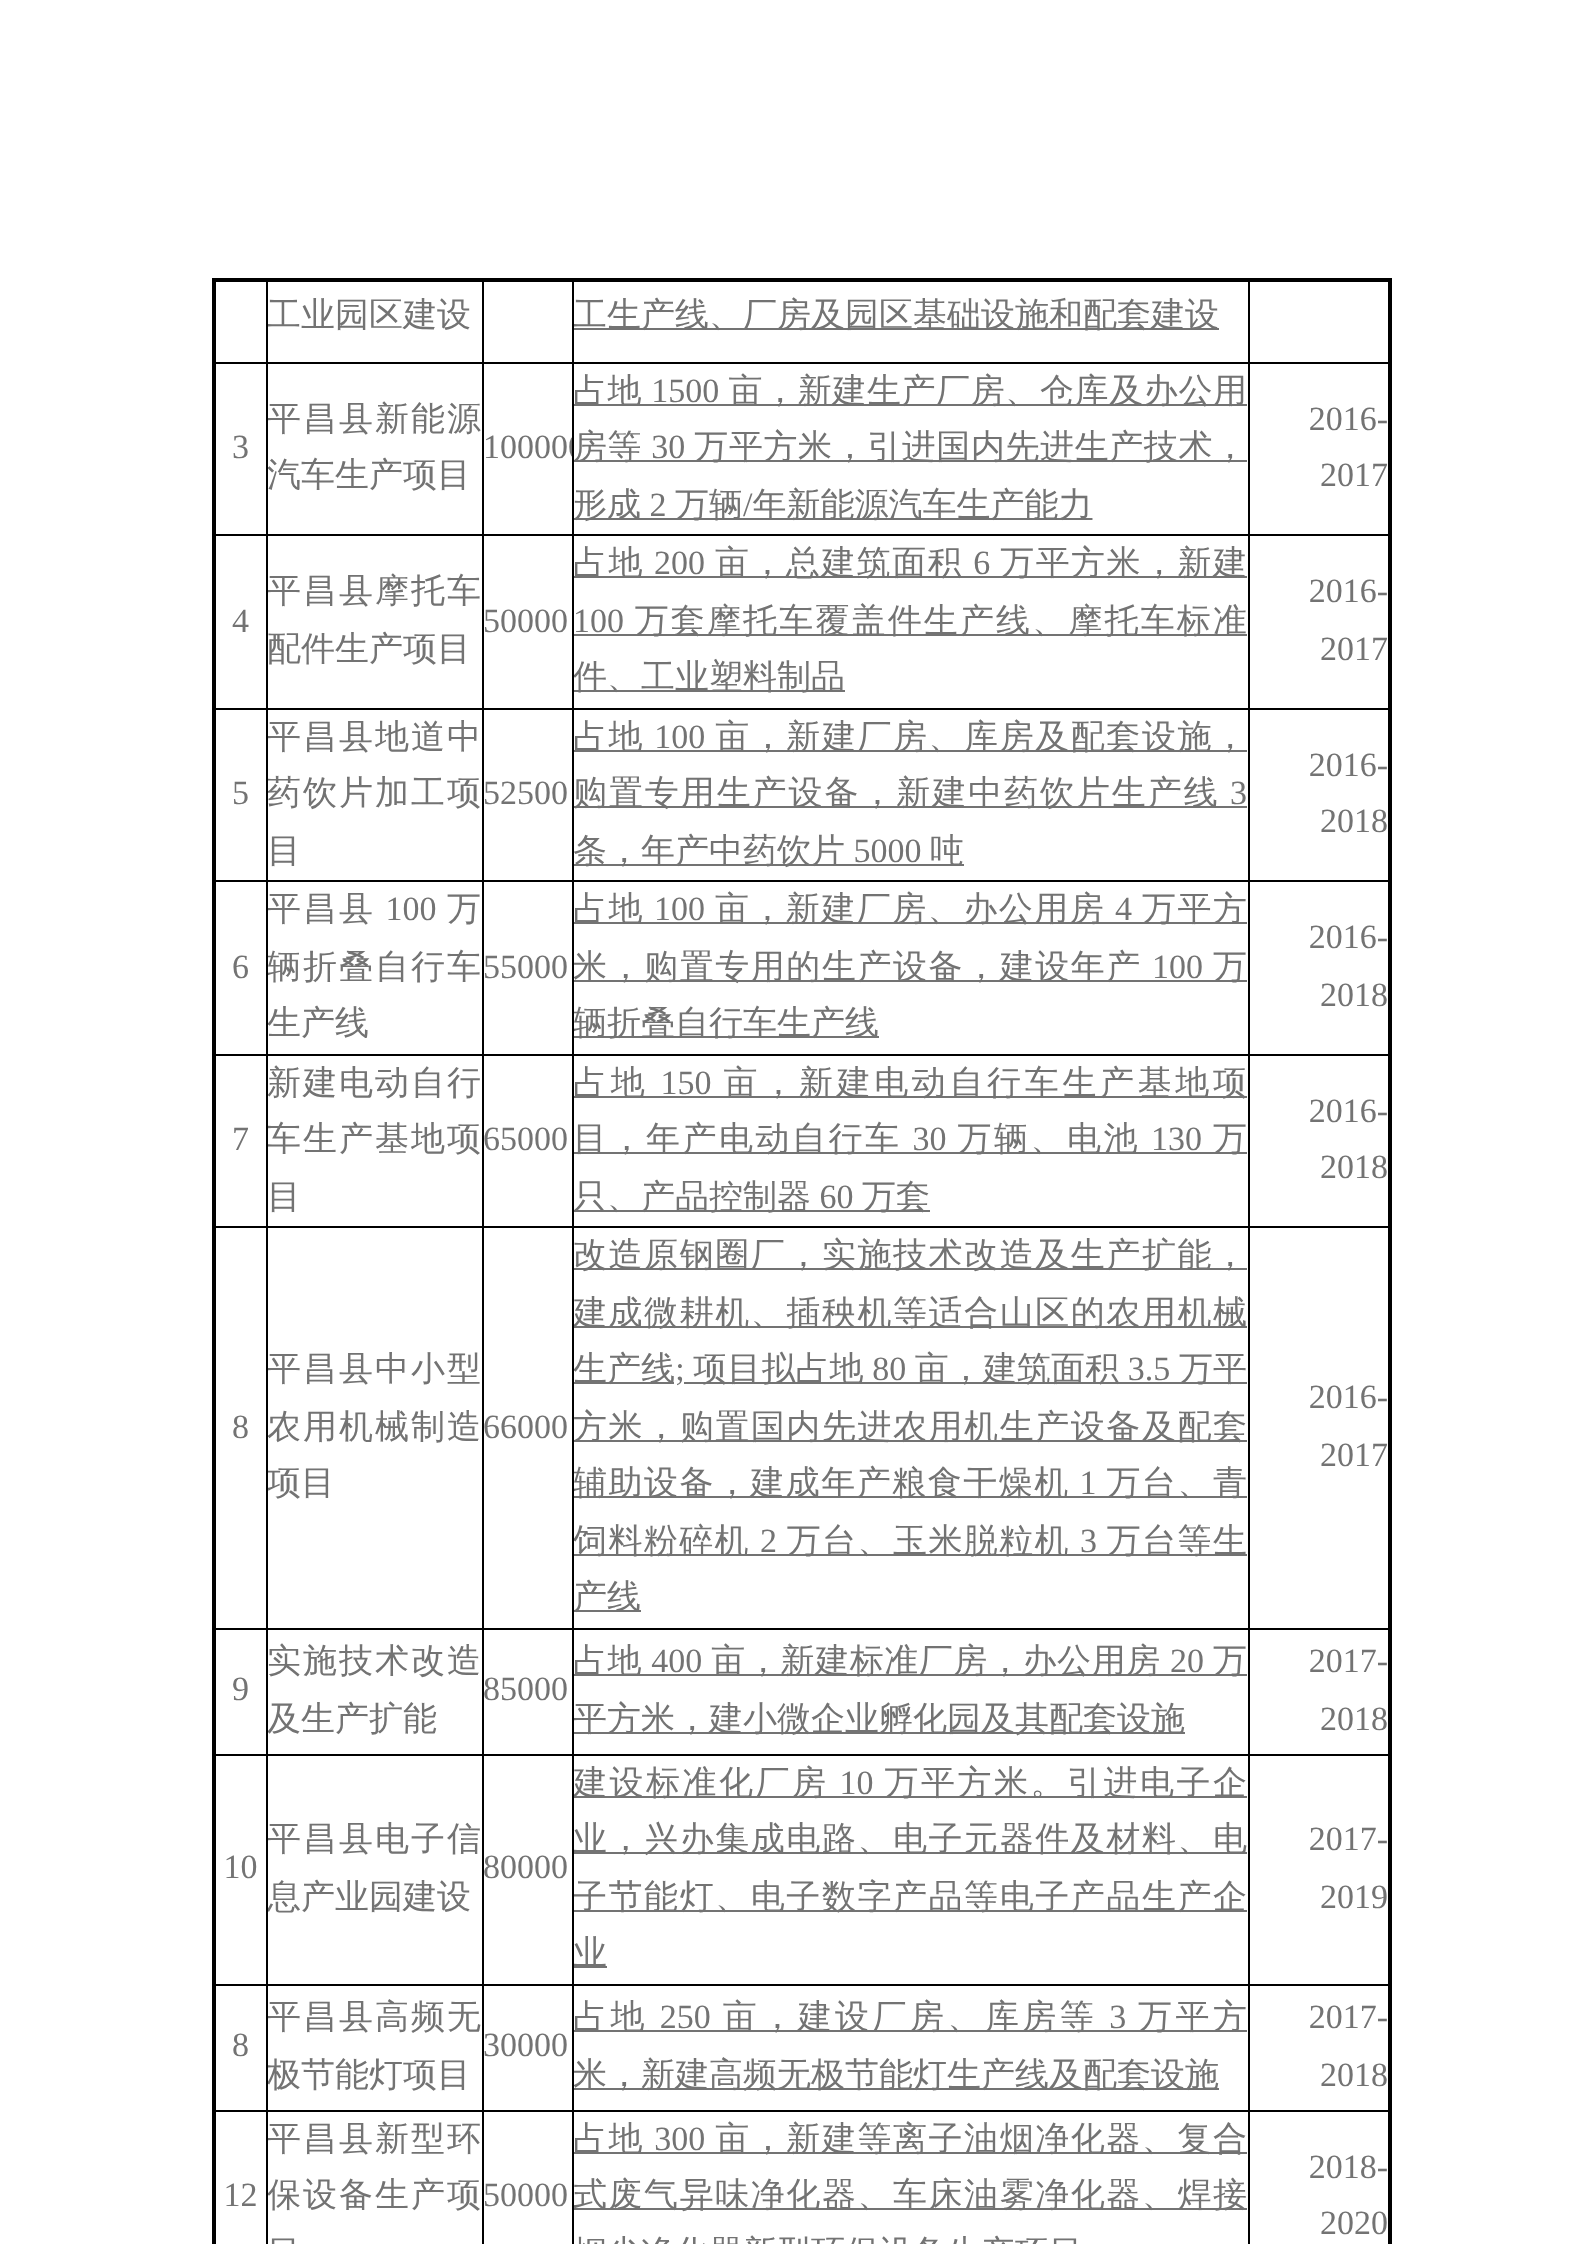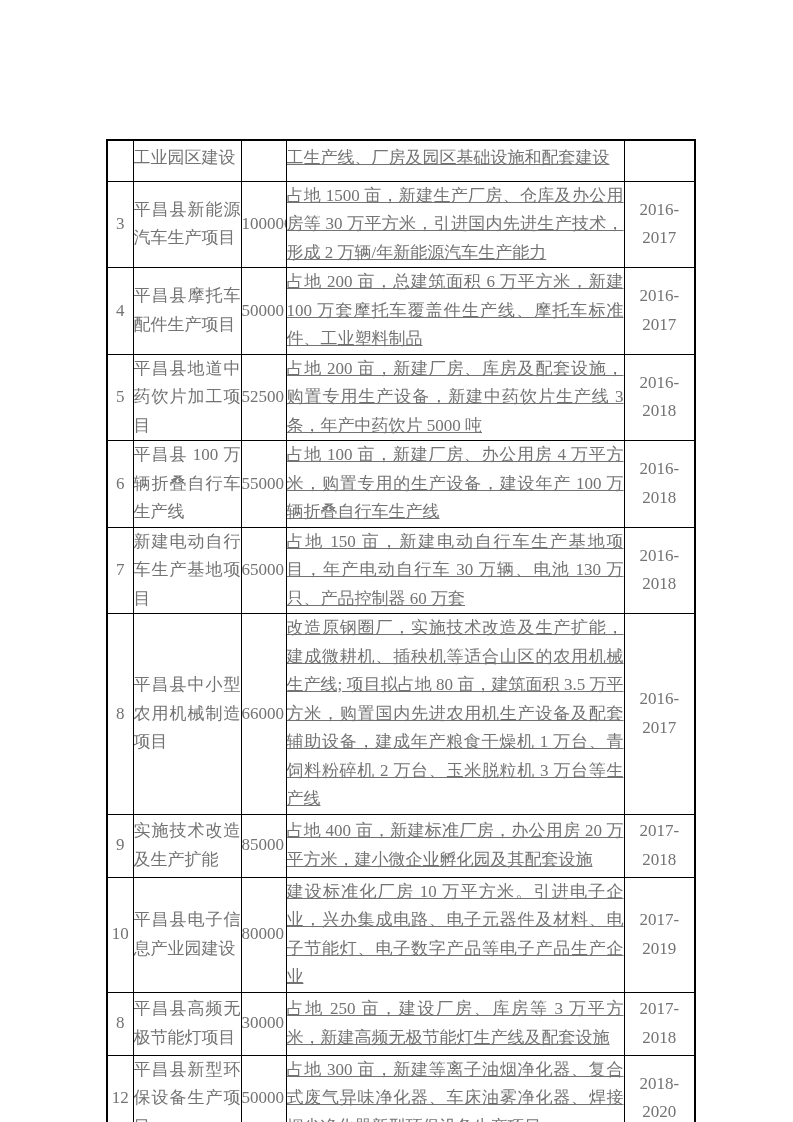--- a/index.html
+++ b/index.html
@@ -43,21 +43,21 @@
   }
   td.cell-amount {
     text-align: left;
   }
   td.cell-desc {
     text-align: justify;
     padding: 1px 4px 1px 6px;
     text-decoration: underline;
   }
   td.cell-years {
-    text-align: center;
+    text-align: right;
     margin-left: 40px;
   }
   tr.row-cont td {
     vertical-align: top;
   }
   tr.row-cont td.cell-name,
   tr.row-cont td.cell-desc {
     padding-top: 3px;
   }
 </style>
@@ -92,21 +92,21 @@
         <td class="cell-serial">4</td>
         <td class="cell-name">平昌县摩托车配件生产项目</td>
         <td class="cell-amount">50000</td>
         <td class="cell-desc">占地 200 亩，总建筑面积 6 万平方米，新建 100 万套摩托车覆盖件生产线、摩托车标准件、工业塑料制品</td>
         <td class="cell-years">2016-2017</td>
       </tr>
       <tr style="height:63px">
         <td class="cell-serial">5</td>
         <td class="cell-name">平昌县地道中药饮片加工项目</td>
         <td class="cell-amount">52500</td>
-        <td class="cell-desc">占地 200 亩，新建厂房、库房及配套设施，购置专用生产设备，新建中药饮片生产线 3 条，年产中药饮片 5000 吨</td>
+        <td class="cell-desc">占地 100 亩，新建厂房、库房及配套设施，购置专用生产设备，新建中药饮片生产线 3 条，年产中药饮片 5000 吨</td>
         <td class="cell-years">2016-2018</td>
       </tr>
       <tr style="height:84px">
         <td class="cell-serial">6</td>
         <td class="cell-name">平昌县 100 万辆折叠自行车生产线</td>
         <td class="cell-amount">55000</td>
         <td class="cell-desc">占地 100 亩，新建厂房、办公用房 4 万平方米，购置专用的生产设备，建设年产 100 万辆折叠自行车生产线</td>
         <td class="cell-years">2016-2018</td>
       </tr>
       <tr style="height:63px">

